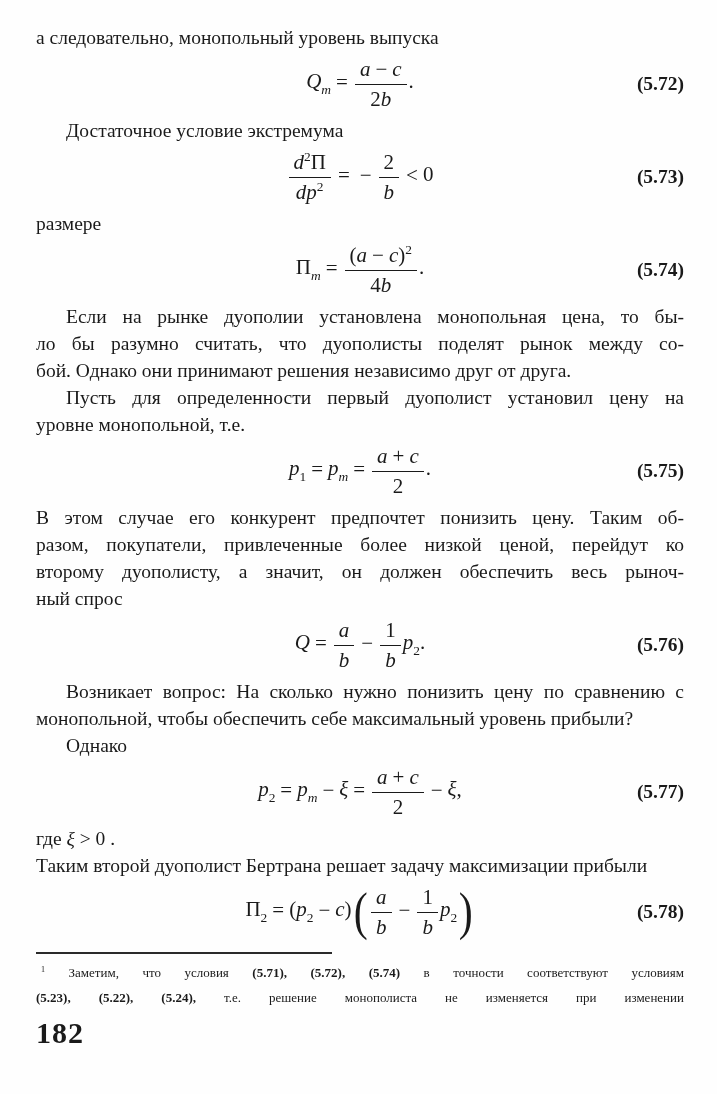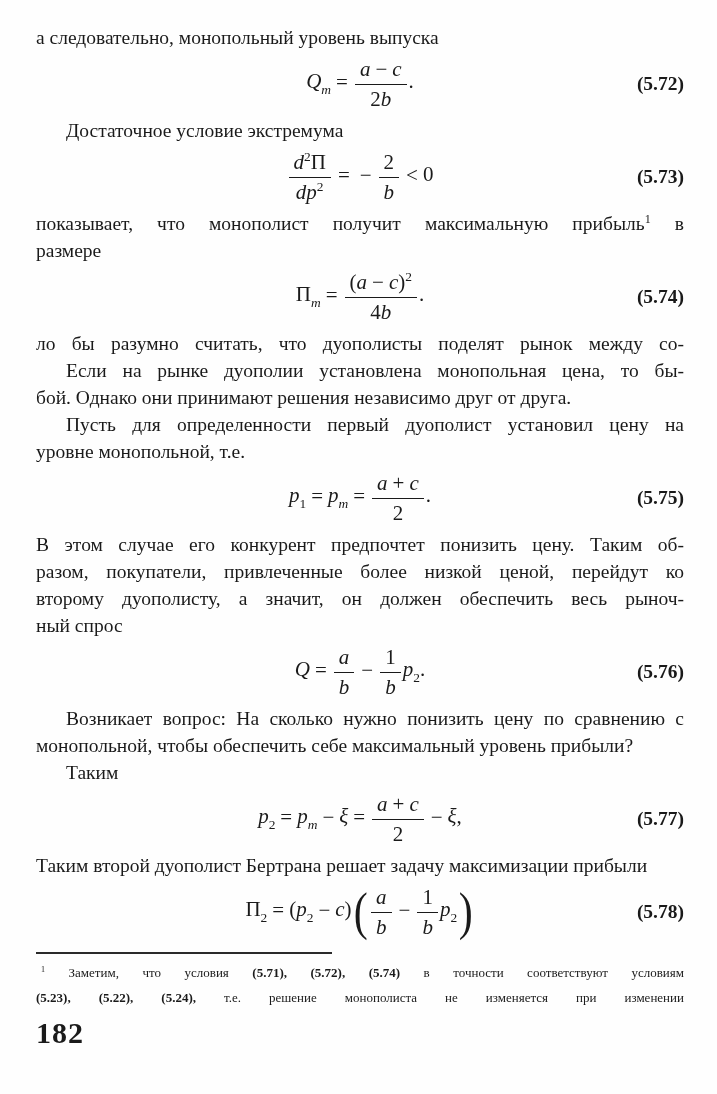--- a/index.html
+++ b/index.html
@@ -74,32 +74,31 @@
   <div class="para">
       <div class="pline last indent"><span>Достаточное условие экстремума</span></div>
     </div>
 
   <div class="eq">
     <span class="math"><span class="mfrac"><span class="mnum"><span class="m-var">d</span><sup class="m-sup">2</sup><span class="m-plain">Π</span></span><span class="mden"><span class="m-var">dp</span><sup class="m-sup">2</sup></span></span><span class="m-op">=</span><span class="m-op">−</span><span class="mfrac"><span class="mnum"><span class="m-plain">2</span></span><span class="mden"><span class="m-var">b</span></span></span><span class="m-op">&lt;</span><span class="m-plain">0</span></span>
     <span class="eqnum">(5.73)</span>
   </div>
 
   <div class="para">
-      <div class="pline"><span>показывает, что монополист получит максимальную прибыль</span><sup>1</sup><span> в</span></div>
       <div class="pline last"><span>размере</span></div>
     </div>
 
   <div class="eq">
     <span class="math"><span class="m-plain">Π</span><sub class="m-sub">m</sub><span class="m-op">=</span><span class="mfrac"><span class="mnum"><span class="m-plain">(</span><span class="m-var">a</span><span class="m-op">−</span><span class="m-var">c</span><span class="m-plain">)</span><sup class="m-sup">2</sup></span><span class="mden"><span class="m-plain">4</span><span class="m-var">b</span></span></span><span class="m-plain">.</span></span>
     <span class="eqnum">(5.74)</span>
   </div>
 
   <div class="para">
+      <div class="pline indent"><span>Если на рынке дуополии установлена монопольная цена, то бы-</span></div>
       <div class="pline"><span>ло бы разумно считать, что дуополисты поделят рынок между со-</span></div>
-      <div class="pline indent"><span>Если на рынке дуополии установлена монопольная цена, то бы-</span></div>
       <div class="pline last"><span>бой. Однако они принимают решения независимо друг от друга.</span></div>
     </div>
   <div class="para">
       <div class="pline indent"><span>Пусть для определенности первый дуополист установил цену на</span></div>
       <div class="pline last"><span>уровне монопольной, т.е.</span></div>
     </div>
 
   <div class="eq">
     <span class="math"><span class="m-var">p</span><sub class="m-subn">1</sub><span class="m-op">=</span><span class="m-var">p</span><sub class="m-sub">m</sub><span class="m-op">=</span><span class="mfrac"><span class="mnum"><span class="m-var">a</span><span class="m-op">+</span><span class="m-var">c</span></span><span class="mden"><span class="m-plain">2</span></span></span><span class="m-plain">.</span></span>
     <span class="eqnum">(5.75)</span>
@@ -115,28 +114,31 @@
   <div class="eq">
     <span class="math"><span class="m-var">Q</span><span class="m-op">=</span><span class="mfrac"><span class="mnum"><span class="m-var">a</span></span><span class="mden"><span class="m-var">b</span></span></span><span class="m-op">−</span><span class="mfrac"><span class="mnum"><span class="m-plain">1</span></span><span class="mden"><span class="m-var">b</span></span></span><span class="m-var">p</span><sub class="m-subn">2</sub><span class="m-plain">.</span></span>
     <span class="eqnum">(5.76)</span>
   </div>
 
   <div class="para">
       <div class="pline indent"><span>Возникает вопрос: На сколько нужно понизить цену по сравнению с</span></div>
       <div class="pline last"><span>монопольной, чтобы обеспечить себе максимальный уровень прибыли?</span></div>
     </div>
   <div class="para">
-      <div class="pline last indent"><span>Таким</span></div>
+      <div class="pline last indent"><span>Однако</span></div>
     </div>
 
   <div class="eq">
     <span class="math"><span class="m-var">p</span><sub class="m-subn">2</sub><span class="m-op">=</span><span class="m-var">p</span><sub class="m-sub">m</sub><span class="m-op">−</span><span class="m-var">ξ</span><span class="m-op">=</span><span class="mfrac"><span class="mnum"><span class="m-var">a</span><span class="m-op">+</span><span class="m-var">c</span></span><span class="mden"><span class="m-plain">2</span></span></span><span class="m-op">−</span><span class="m-var">ξ</span><span class="m-plain">,</span></span>
     <span class="eqnum">(5.77)</span>
   </div>
 
+  <div class="para">
+      <div class="pline last"><span>где </span><span class="i">ξ</span><span> &gt; 0 .</span></div>
+    </div>
   <div class="para">
       <div class="pline last"><span>Таким второй дуополист Бертрана решает задачу максимизации прибыли</span></div>
     </div>
 
   <div class="eq">
     <span class="math"><span class="m-plain">Π</span><sub class="m-subn">2</sub><span class="m-op">=</span><span class="m-plain">(</span><span class="m-var">p</span><sub class="m-subn">2</sub><span class="m-op">−</span><span class="m-var">c</span><span class="m-plain">)</span><span class="m-big">(</span><span class="mfrac"><span class="mnum"><span class="m-var">a</span></span><span class="mden"><span class="m-var">b</span></span></span><span class="m-op">−</span><span class="mfrac"><span class="mnum"><span class="m-plain">1</span></span><span class="mden"><span class="m-var">b</span></span></span><span class="m-var">p</span><sub class="m-subn">2</sub><span class="m-big">)</span></span>
     <span class="eqnum">(5.78)</span>
   </div>
 
   <div class="rule"></div>

